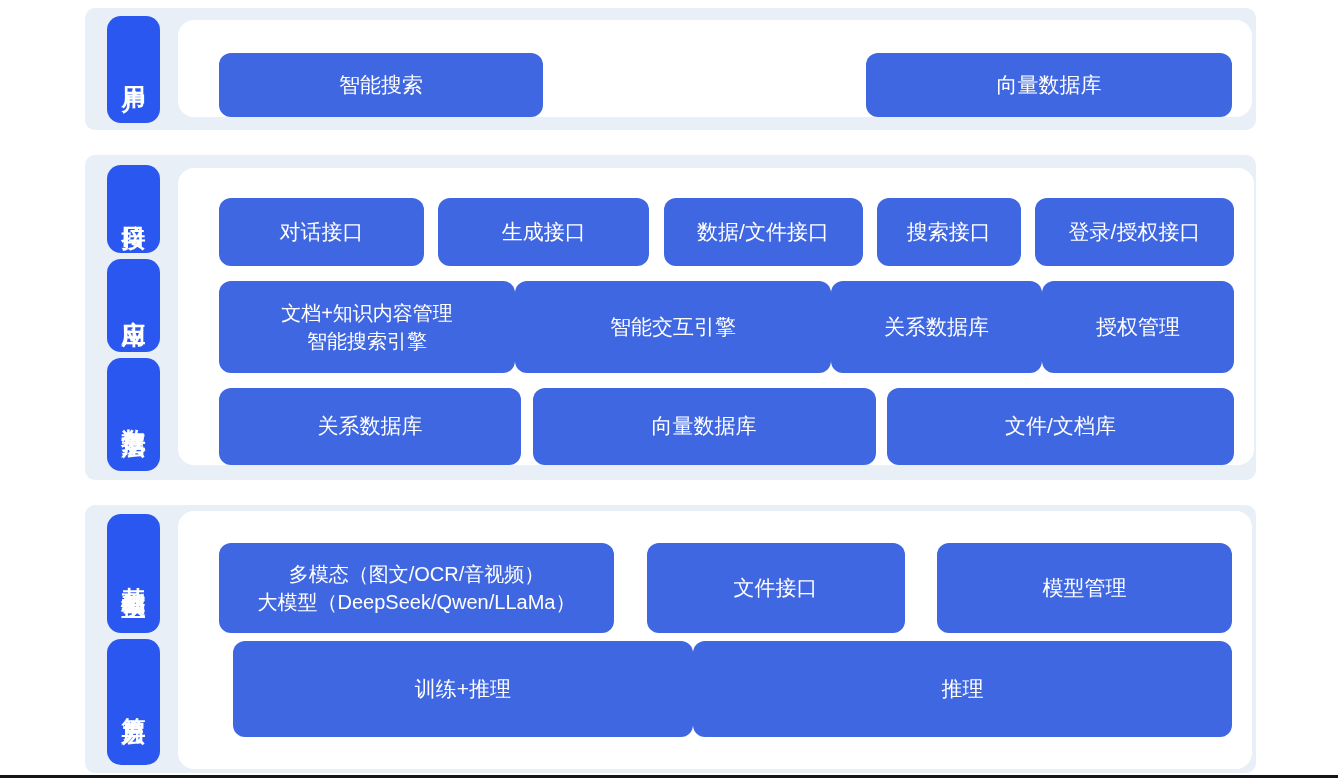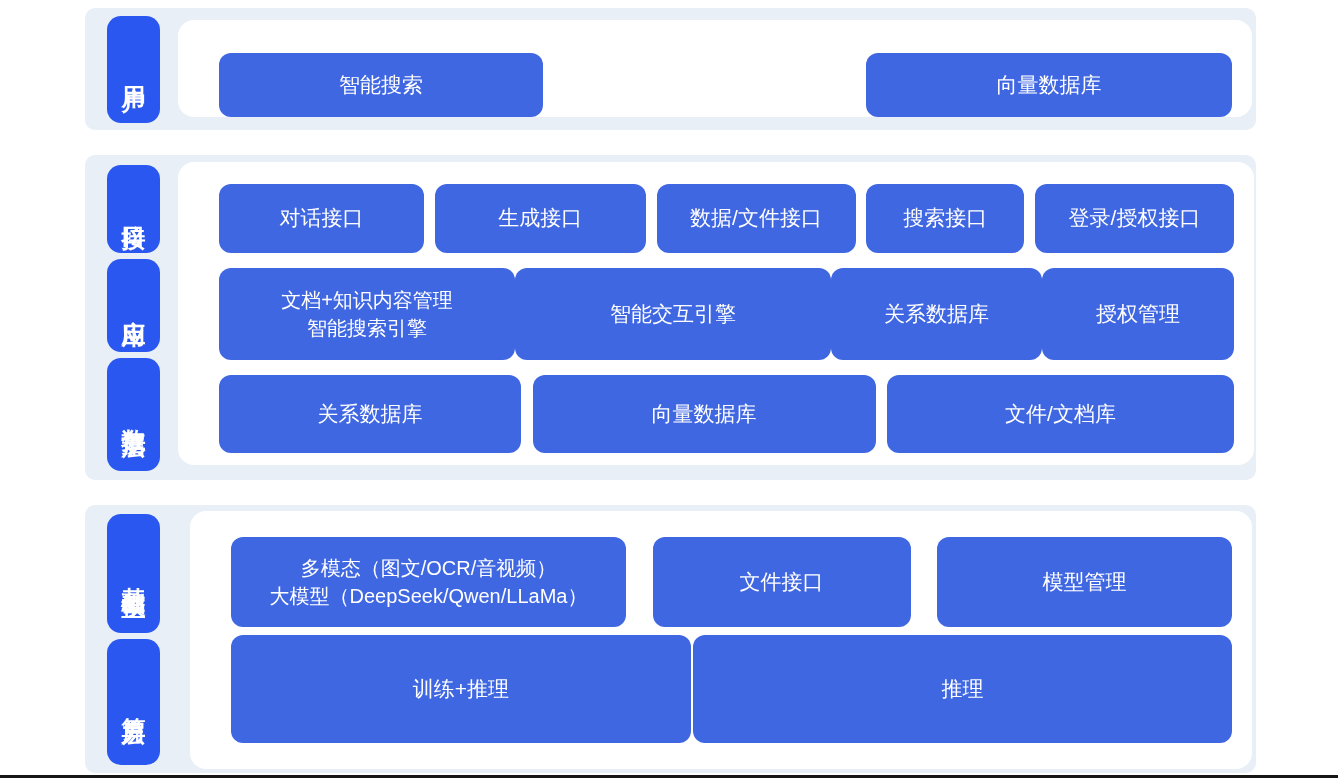--- a/index.html
+++ b/index.html
@@ -18,21 +18,21 @@
   .stage{width:1338px;height:784px;padding-top:8px;}
   .section{
     margin-left:85px;width:1171px;
     background:var(--section-bg);
     border-radius:10px;
     display:flex;align-items:stretch;
   }
   .section + .section{margin-top:25px;}
   .sec1{height:122px;}
   .sec2{height:325px;}
-  .sec3{height:268px;gap:12px;}
+  .sec3{height:268px;}
   .labels-col{
     width:93px;flex:0 0 93px;
     display:flex;flex-direction:column;align-items:flex-start;
     justify-content:center;padding-left:22px;
   }
   .pill{
     width:53px;background:var(--pill-blue);
     border-radius:14px;
     display:flex;align-items:center;justify-content:center;
     flex:0 0 auto;
@@ -43,34 +43,34 @@
     color:#ffffff;font-size:24px;font-weight:700;
     letter-spacing:3px;line-height:1;
   }
   .container{
     flex:1;background:var(--container-bg);
     border-radius:16px;
     display:flex;flex-direction:column;
     margin-right:4px;
   }
   .sec1 .container{margin-top:12px;margin-bottom:13px;justify-content:flex-end;}
-  .sec2 .container{margin-top:7px;margin-bottom:15px;padding-top:22px;}
+  .sec2 .container{margin-top:13px;margin-bottom:15px;padding-top:30px;}
   .sec3 .container{margin-top:6px;margin-bottom:4px;justify-content:center;}
   .row{
     display:flex;align-items:stretch;justify-content:space-between;
     padding:0 20px 0 41px;
   }
   .sec2 .row + .row{margin-top:15px;}
   .sec3 .row + .row{margin-top:8px;}
   .row-h64{height:64px;}
   .row-h69{height:69px;}
   .row-h92{height:92px;border-radius:14px;}
   .row-h78{height:78px;border-radius:15px;}
   .row-h90{height:90px;}
-  .row-h108{height:108px;}
+  .row-h108{height:96px;justify-content:flex-end;}
   .box{
     background:var(--box-blue);
     border-radius:12px;
     color:#ffffff;font-size:21px;font-weight:500;
     display:flex;align-items:center;justify-content:center;
     text-align:center;white-space:pre-line;line-height:1.35;
     flex:0 0 auto;
   }
   .box.two-line{font-size:20px;line-height:1.4;}
   .bottom-line{
@@ -107,21 +107,21 @@
       </div>
       <div class="pill" style="height:113px">
         <span class="pill-text">数据层</span>
       </div>
     </div>
     <div class="container">
       <div class="row row-h69">
         <div class="box" style="width:205px">对话接口</div>
         <div class="box" style="width:211px">生成接口</div>
         <div class="box" style="width:199px">数据/文件接口</div>
-        <div class="box" style="width:158px">搜索接口</div>
+        <div class="box" style="width:144px">搜索接口</div>
         <div class="box" style="width:199px">登录/授权接口</div>
       </div>
       <div class="row row-h92">
         <div class="box two-line" style="width:296px">文档+知识内容管理
 智能搜索引擎</div>
         <div class="box" style="width:316px">智能交互引擎</div>
         <div class="box" style="width:211px">关系数据库</div>
         <div class="box" style="width:192px">授权管理</div>
       </div>
       <div class="row row-h78">

